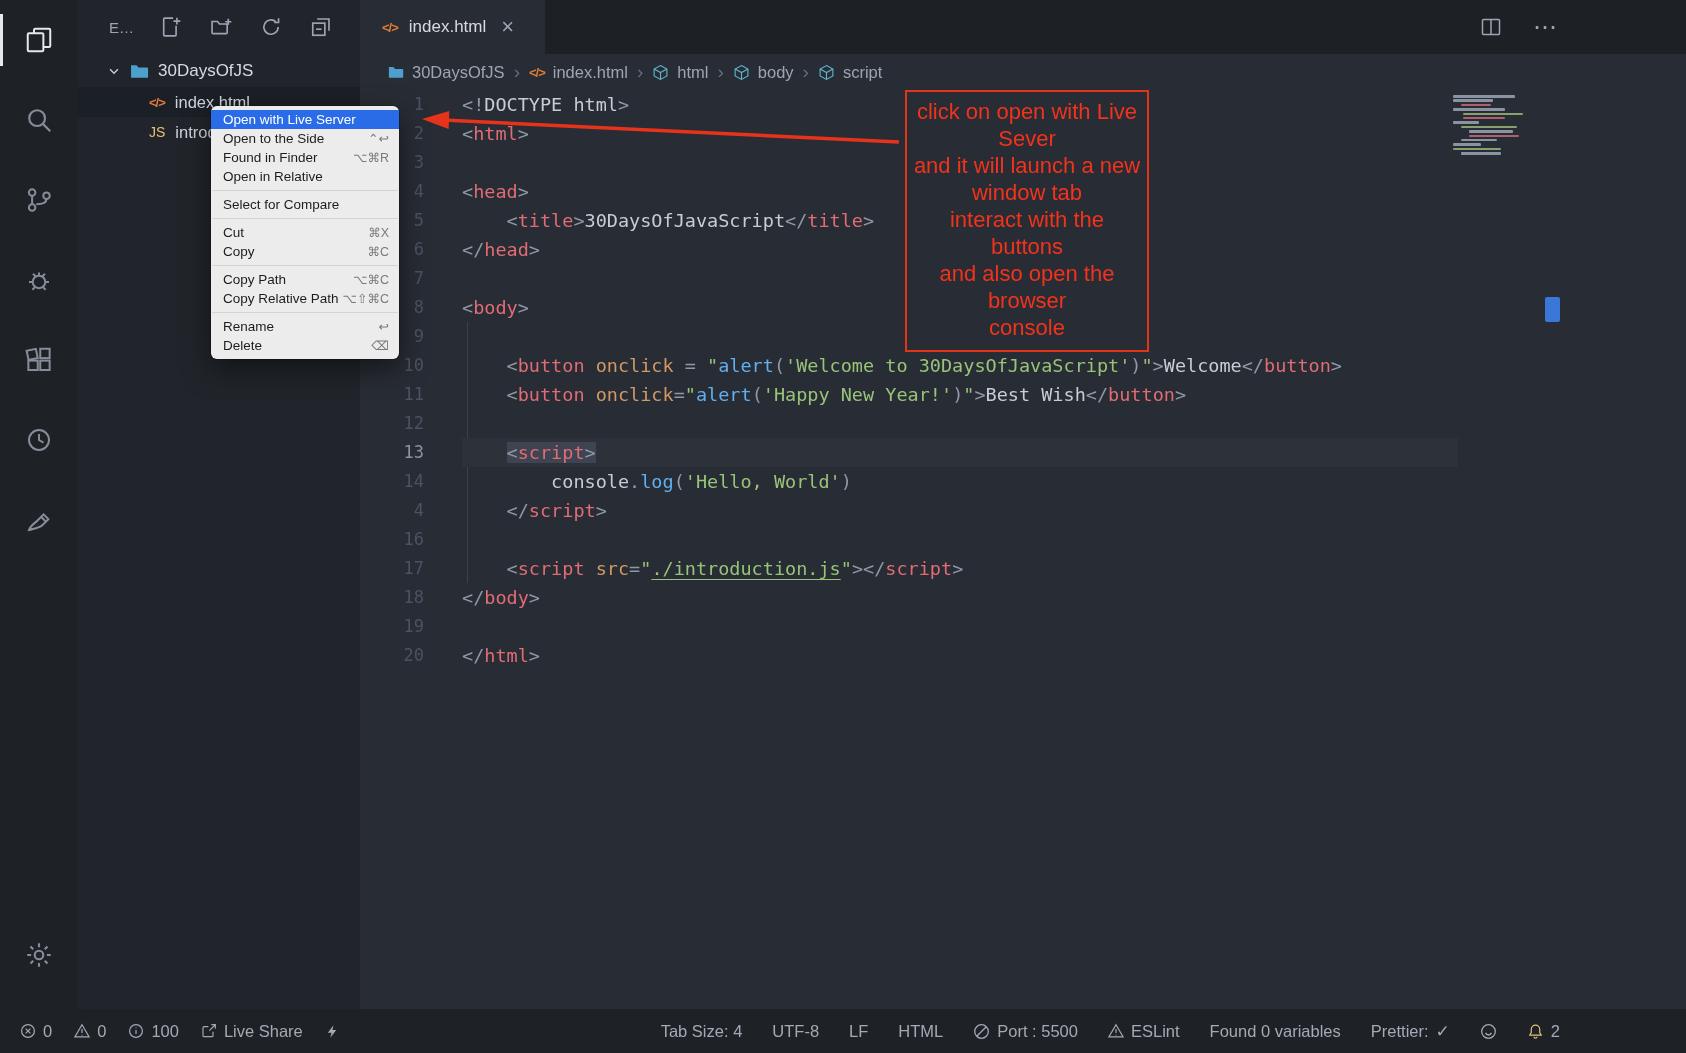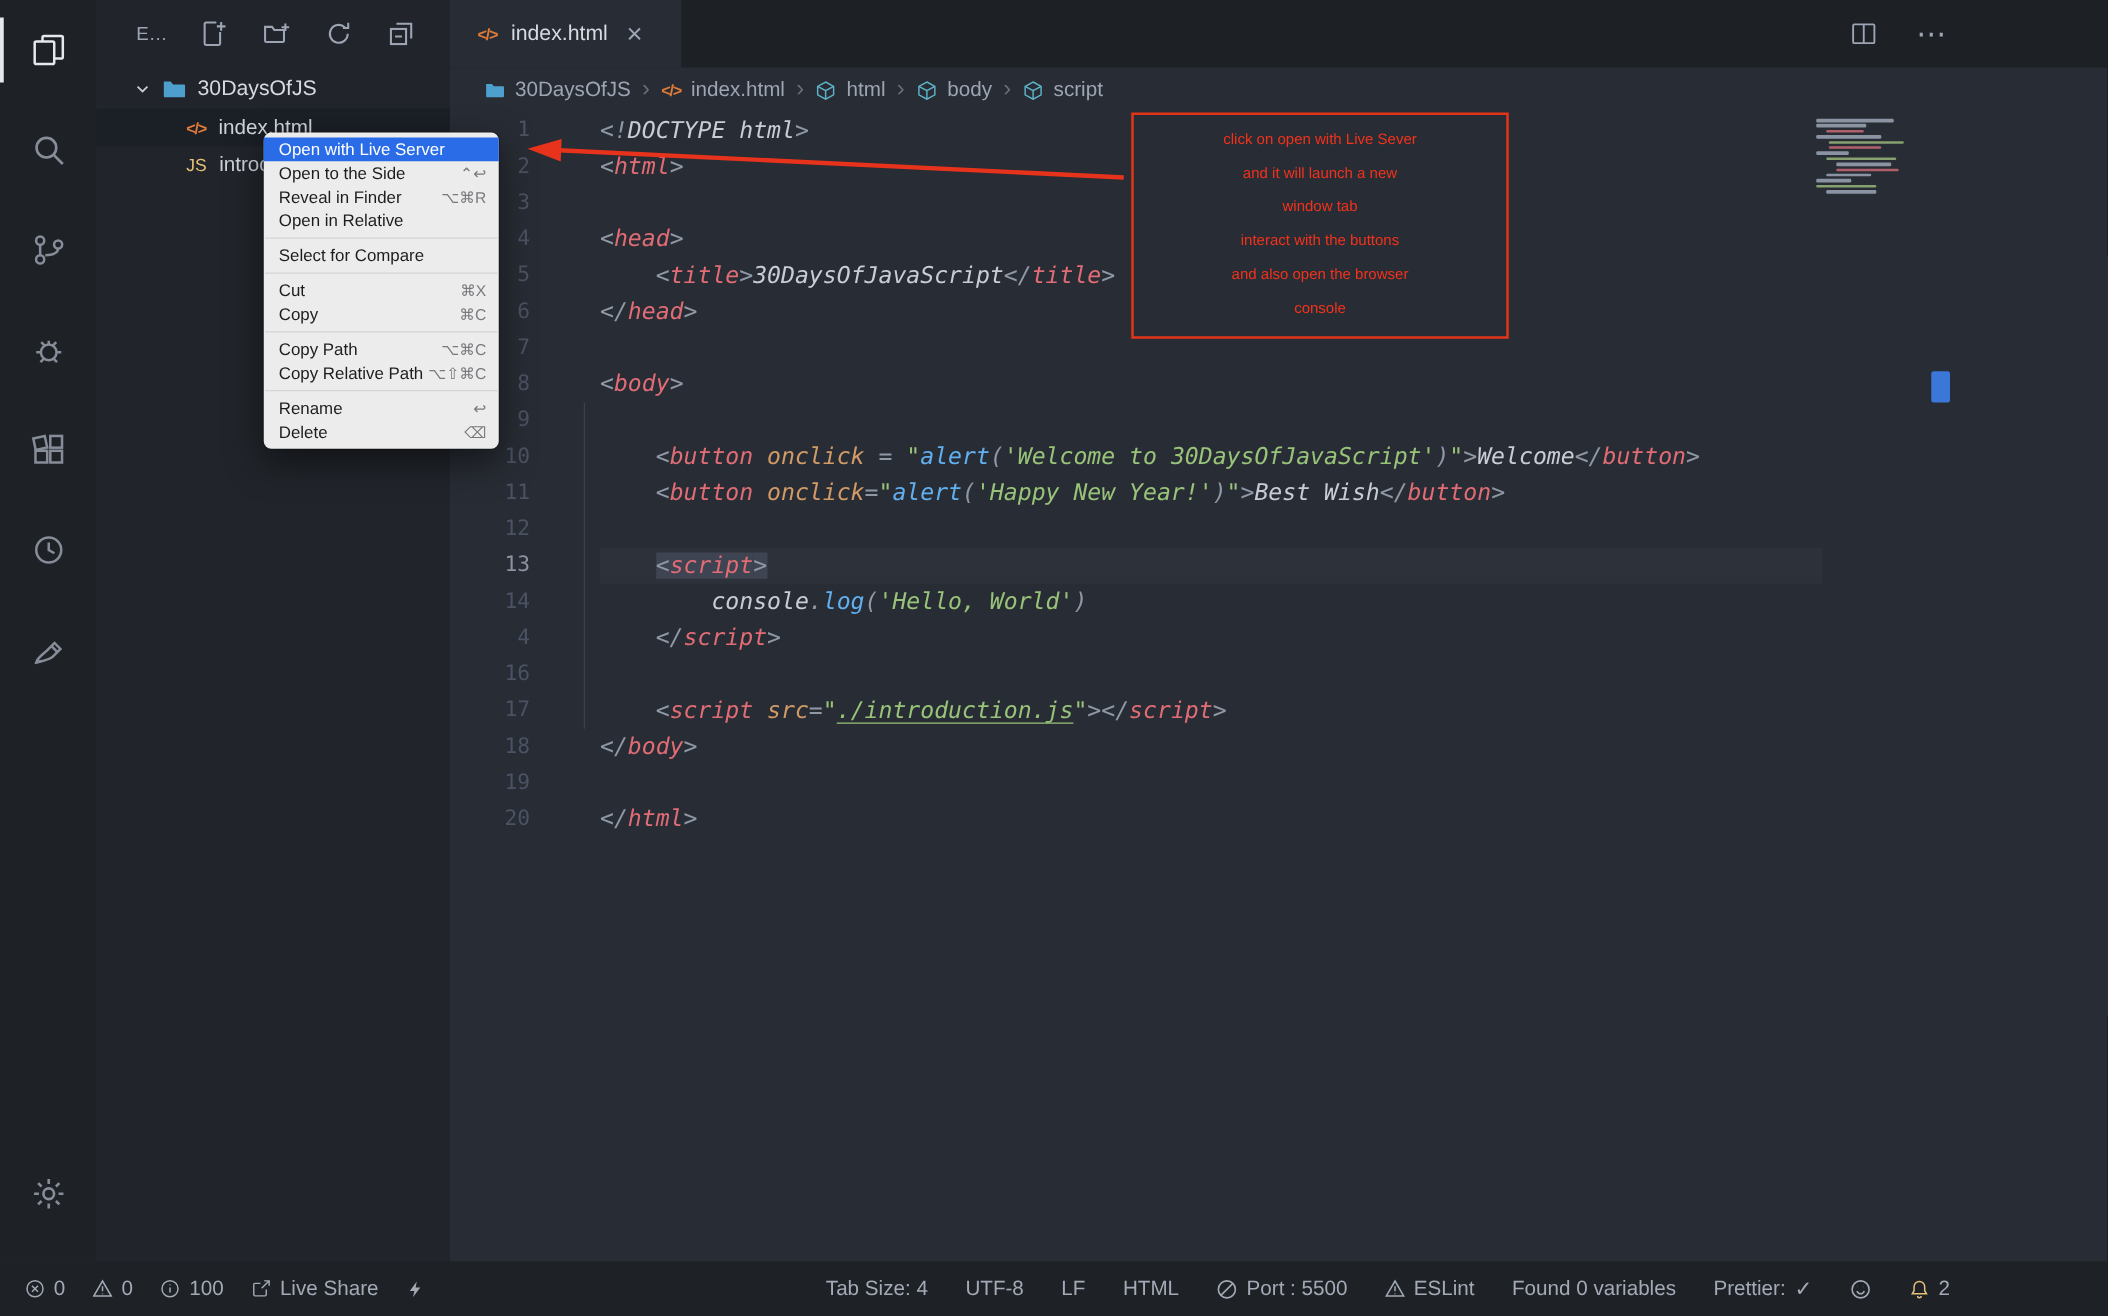--- a/index.html
+++ b/index.html
@@ -45,21 +45,21 @@
   .breadcrumb { height:36px; display:flex; align-items:center; padding-left:28px; color:#9da5b4; font-size:16.5px; }
   .crumb { display:flex; align-items:center; gap:8px; cursor:pointer; }
   .crumb-sep { color:#666e7b; font-size:19px; margin:0 9px; }
 
   .codewrap { flex:1; position:relative; overflow:hidden; }
   .code { position:absolute; inset:0; font-family:"DejaVu Sans Mono",monospace; font-size:18.5px; line-height:29px; }
   .cl { display:flex; height:29px; }
   .lnum { flex:none; width:64px; text-align:right; color:#4b5263; font-size:17px; line-height:29px;
           font-family:"DejaVu Sans Mono",monospace; cursor:pointer; }
   .cur .lnum { color:#8b93a1; }
-  .ltext { margin-left:56px; flex:1; margin-right:228px; white-space:pre;font-style:italic; }
+  .ltext { margin-left:38px; flex:1; margin-right:228px; white-space:pre; }
   .cur .ltext { background:#2c313a; }
   .tk-tag { color:#e06c75; } .tk-attr { color:#d19a66; } .tk-str { color:#98c379; }
   .tk-fn { color:#61afef; } .tk-txt { color:#c8cdd5; } .tk-pun { color:#8f98a6; }
   .tk-link { color:#98c379; text-decoration:underline; text-underline-offset:4px; }
   .hl { background:#3e4451; }
   .indent-guide { position:absolute; left:107px; top:232px; width:1px; height:261px; background:#3b4149; }
 
   .minimap { position:absolute; top:5px; right:141px; width:92px; }
   .mm-row { height:2.5px; border-radius:1px; margin-bottom:1.9px; }
   .overview-marker { position:absolute; top:207px; right:126px; width:15px; height:25px;
@@ -79,22 +79,22 @@
          box-shadow:0 10px 28px rgba(0,0,0,.5), 0 0 0 1px rgba(0,0,0,.18); padding:4px 0; z-index:50;
          font-size:13.5px; color:#1d1d1f; }
   .menu-item { height:19px; display:flex; align-items:center; padding:0 10px 0 12px; cursor:pointer; }
   .menu-item .mlabel { flex:1; }
   .menu-item .mkey { color:#7a7a7e; font-size:12.5px; }
   .menu-item.sel { background:#2a6ce8; color:#fff; }
   .menu-item.sel .mkey { color:#e8efff; }
   .menu-sep { height:1px; background:#d4d4d4; margin:4px 1px; }
 
   
-  .note { position:absolute; left:905px; top:90px; width:302px; border:2px solid #e23518;
-          color:#f3321c; text-align:center; font-size:12px; line-height:27px; padding:6px 4px 9px;
+  .note { position:absolute; left:905px; top:90px; width:244px; border:2px solid #e23518;
+          color:#f3321c; text-align:center; font-size:22px; line-height:27px; padding:6px 4px 9px;
           white-space:pre-line; z-index:30; }
   .arrow-layer { position:absolute; inset:0; z-index:60; pointer-events:none; }
 
   svg { display:block; }
 </style>
 </head>
 <body>
 
 <div class="app">
 
@@ -466,21 +466,21 @@
   <div class="ctx">
       <div class="menu-item sel">
         <span class="mlabel">Open with Live Server</span>
         <span class="mkey"></span>
       </div>
       <div class="menu-item">
         <span class="mlabel">Open to the Side</span>
         <span class="mkey">⌃↩</span>
       </div>
       <div class="menu-item">
-        <span class="mlabel">Reveal in Finder</span>
+        <span class="mlabel">Found in Finder</span>
         <span class="mkey">⌥⌘R</span>
       </div>
       <div class="menu-item">
         <span class="mlabel">Open in Relative</span>
         <span class="mkey"></span>
       </div>
       <div class="menu-sep"></div>
       <div class="menu-item">
         <span class="mlabel">Select for Compare</span>
         <span class="mkey"></span>

